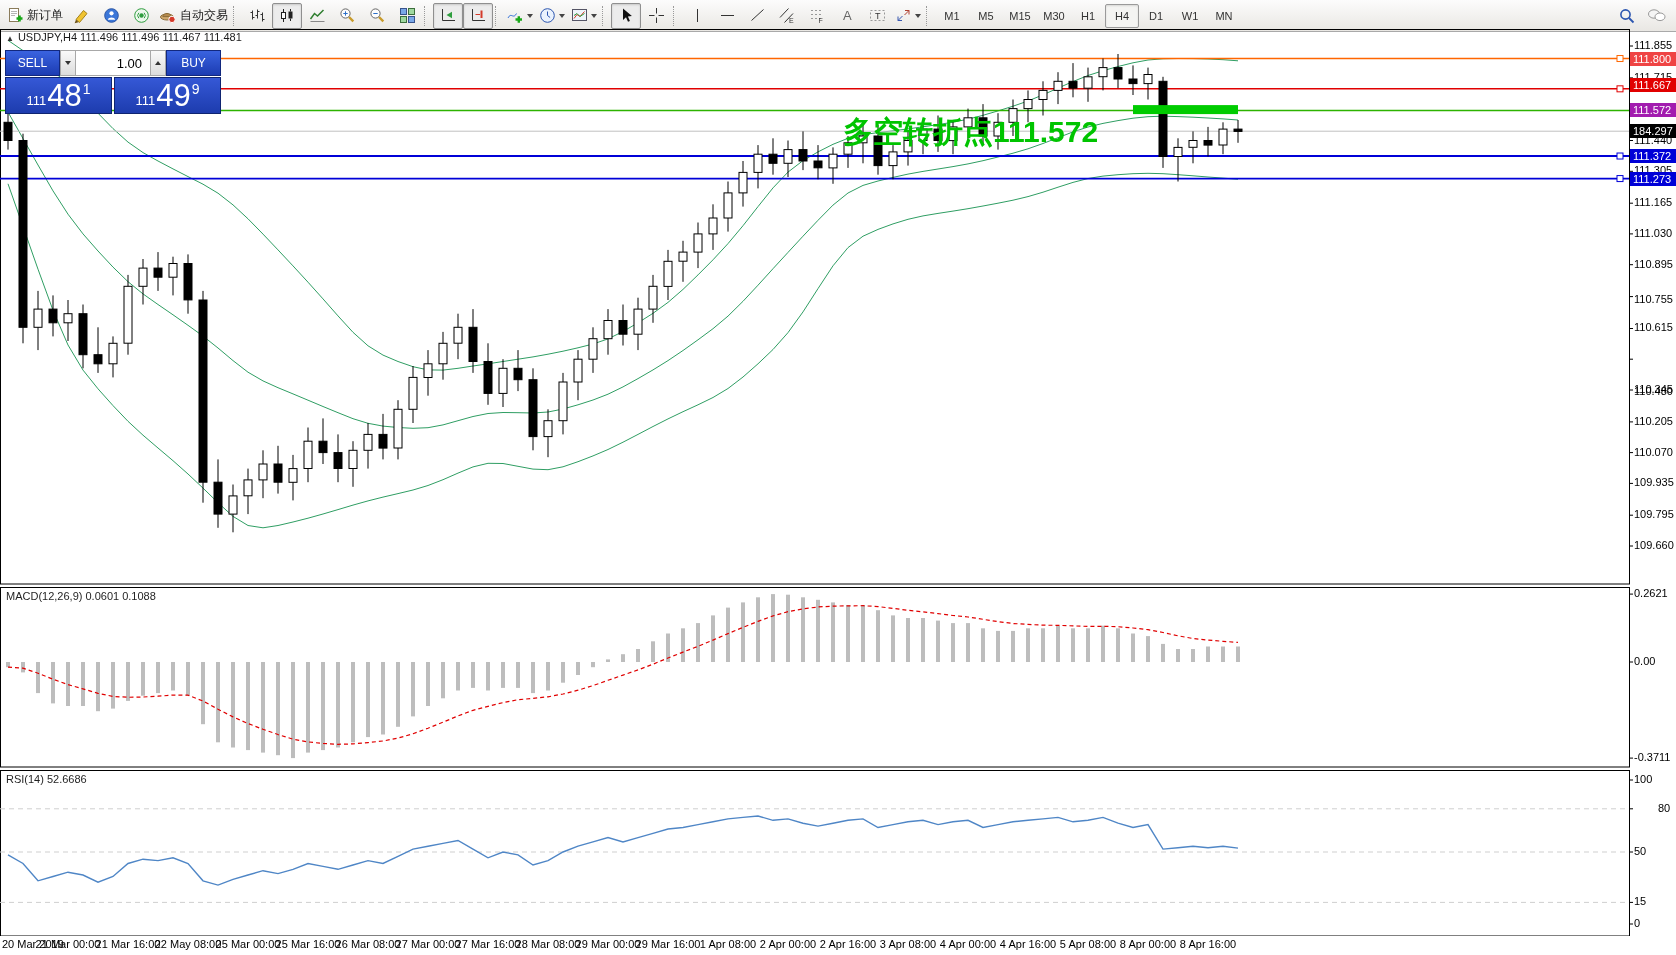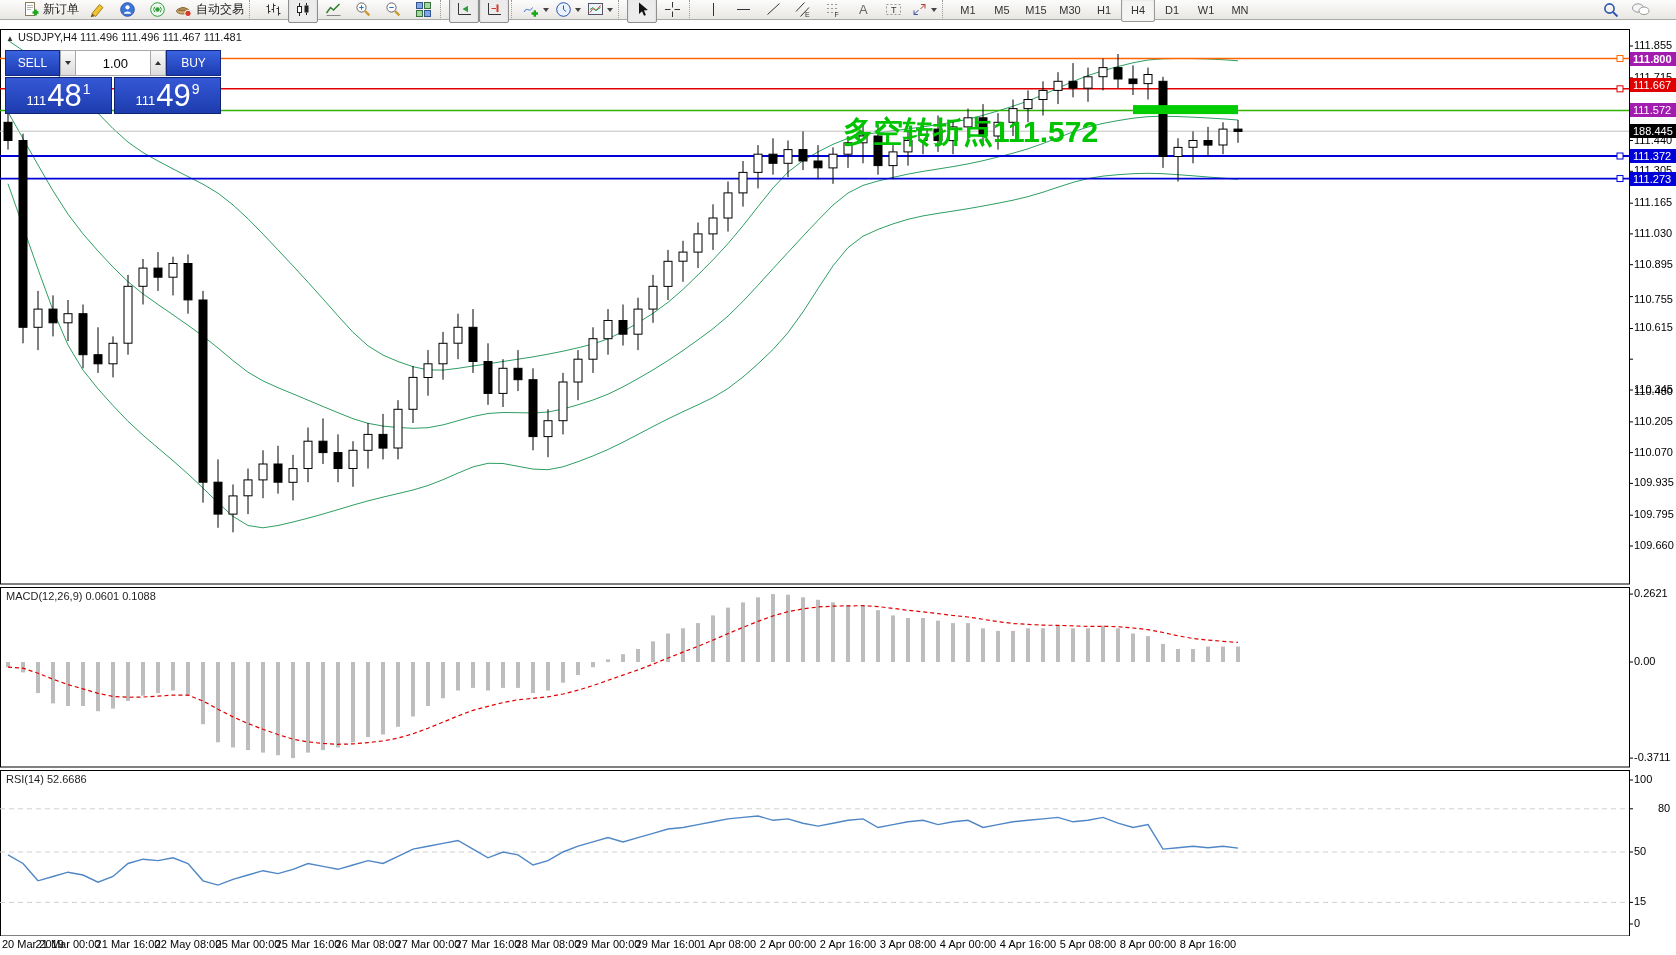--- a/index.html
+++ b/index.html
@@ -1,22 +1,22 @@
 <!DOCTYPE html>
 <html><head>
 <meta charset="utf-8">
 <style>
   html,body{margin:0;padding:0;background:#fff;}
   body{font-family:"Liberation Sans","DejaVu Sans",sans-serif;font-size:11px;color:#111;}
   #app{position:relative;width:1676px;height:955px;overflow:hidden;background:#fff;}
 
   
-  #toolbar{position:absolute;left:0;top:0;width:1676px;height:20px;
+  #toolbar{position:absolute;left:0;top:0;width:1676px;height:32px;
     background:linear-gradient(#fcfcfc,#e9e7e3);border-bottom:1px solid #a9a9a9;
-    display:flex;align-items:center;box-sizing:border-box;padding:0 20px;}
+    display:flex;align-items:center;box-sizing:border-box;padding:0 4px;}
   .grip{width:4px;height:20px;border-left:1px dotted #9a9a9a;margin:0 4px 0 2px;}
   .tb-btn{height:24px;min-width:24px;display:flex;align-items:center;justify-content:center;
     border:1px solid transparent;border-radius:2px;padding:0 2px;background:transparent;cursor:default;}
   .tb-btn.active{border:1px solid #8f8f8f;background:#ececec;box-shadow:inset 0 1px 2px rgba(0,0,0,.15);}
   .tb-btn .tb-label{margin-left:3px;font-size:12px;color:#222;white-space:nowrap;}
   .caret{width:0;height:0;border-left:3px solid transparent;border-right:3px solid transparent;
     border-top:4px solid #444;margin-left:3px;}
   .tf-btn{height:22px;min-width:26px;padding:0 3px;display:flex;align-items:center;justify-content:center;
     font-size:11px;color:#333;border:1px solid transparent;border-radius:2px;}
   .tf-btn.active{border:1px solid #9a9a9a;background:#f4f4f2;box-shadow:inset 0 1px 2px rgba(0,0,0,.12);}
@@ -43,21 +43,21 @@
   
   #trade-panel{position:absolute;left:5px;top:22px;width:216px;z-index:5;}
   .tp-row1{display:flex;height:26px;}
   .btn-trade{width:55px;background:linear-gradient(#3a63e0,#1c3cb2);color:#fff;font-size:12px;
     display:flex;align-items:center;justify-content:center;border:1px solid #12287e;box-sizing:border-box;}
   .spin{width:16px;background:linear-gradient(#fafafa,#dcdcdc);border:1px solid #a8a8a8;box-sizing:border-box;
     display:flex;align-items:center;justify-content:center;}
   .spin .up{width:0;height:0;border-left:3px solid transparent;border-right:3px solid transparent;border-bottom:4px solid #333;}
   .spin .down{width:0;height:0;border-left:3px solid transparent;border-right:3px solid transparent;border-top:4px solid #333;}
   #vol-input{flex:1;min-width:0;border:1px solid #a8a8a8;border-left:none;border-right:none;
-    text-align:right;padding:0 22px;font-size:13px;font-family:inherit;}
+    text-align:right;padding:0 8px;font-size:13px;font-family:inherit;}
   .tp-row2{display:flex;height:37px;margin-top:1px;}
   .price-box{flex:1;background:linear-gradient(#3558d6,#1d3cae);color:#fff;display:flex;align-items:center;
     justify-content:center;border:1px solid #0f2470;box-sizing:border-box;}
   .price-box + .price-box{margin-left:2px;}
   .bp-small{font-size:13px;align-self:flex-end;margin-bottom:5px;margin-right:1px;}
   .bp-big{font-size:31px;line-height:31px;}
   .bp-sup{font-size:14px;align-self:flex-start;margin-top:3px;margin-left:1px;}
 </style>
 </head>
 <body>
@@ -622,24 +622,24 @@
       <div class="ptick" style="top: 229.678px;">110.895</div>
       <div class="ptick" style="top: 265px;">110.755</div>
       <div class="ptick" style="top: 293.46px;">110.615</div>
       <div class="ptick" style="top: 324.211px; margin-top: 33px;">110.480</div>
       <div class="ptick" style="top: 354.963px;">110.345</div>
       <div class="ptick" style="top: 386.853px;">110.205</div>
       <div class="ptick" style="top: 417.605px;">110.070</div>
       <div class="ptick" style="top: 448.357px;">109.935</div>
       <div class="ptick" style="top: 480.247px;">109.795</div>
       <div class="ptick" style="top: 510.999px;">109.660</div>
-      <div class="pbadge" style="top: 23.5284px; background: #a21caf; font-weight: bold;">111.800</div>
+      <div class="pbadge" style="top: 23.5284px; background: #ef4444;">111.800</div>
       <div class="pbadge" style="top: 50px; background: rgb(225, 0, 0);">111.667</div>
       <div class="pbadge" style="top: 75.4646px; background: #a21caf;">111.572</div>
-      <div class="pbadge" style="top: 96.1935px; background: rgb(0, 0, 0);">188.445</div>
+      <div class="pbadge" style="top: 96.1935px; background: rgb(0, 0, 0);">184.297</div>
       <div class="pbadge" style="top: 121.023px; background: rgb(0, 0, 215);">111.372</div>
       <div class="pbadge" style="top: 143.574px; background: rgb(0, 0, 215);">111.273</div>
       <div class="ptick" style="top: 559.116px;">0.2621</div>
       <div class="ptick" style="top: 627px;">0.00</div>
       <div class="ptick" style="top: 723.115px;">-0.3711</div>
       <div class="ptick" style="top: 745px;">100</div>
       <div class="ptick" style="top: 773.8px; padding-left: 24px;">80</div>
       <div class="ptick" style="top: 817px;">50</div>
       <div class="ptick" style="top: 867.4px;">15</div>
       <div class="ptick" style="top: 889px;">0</div>

